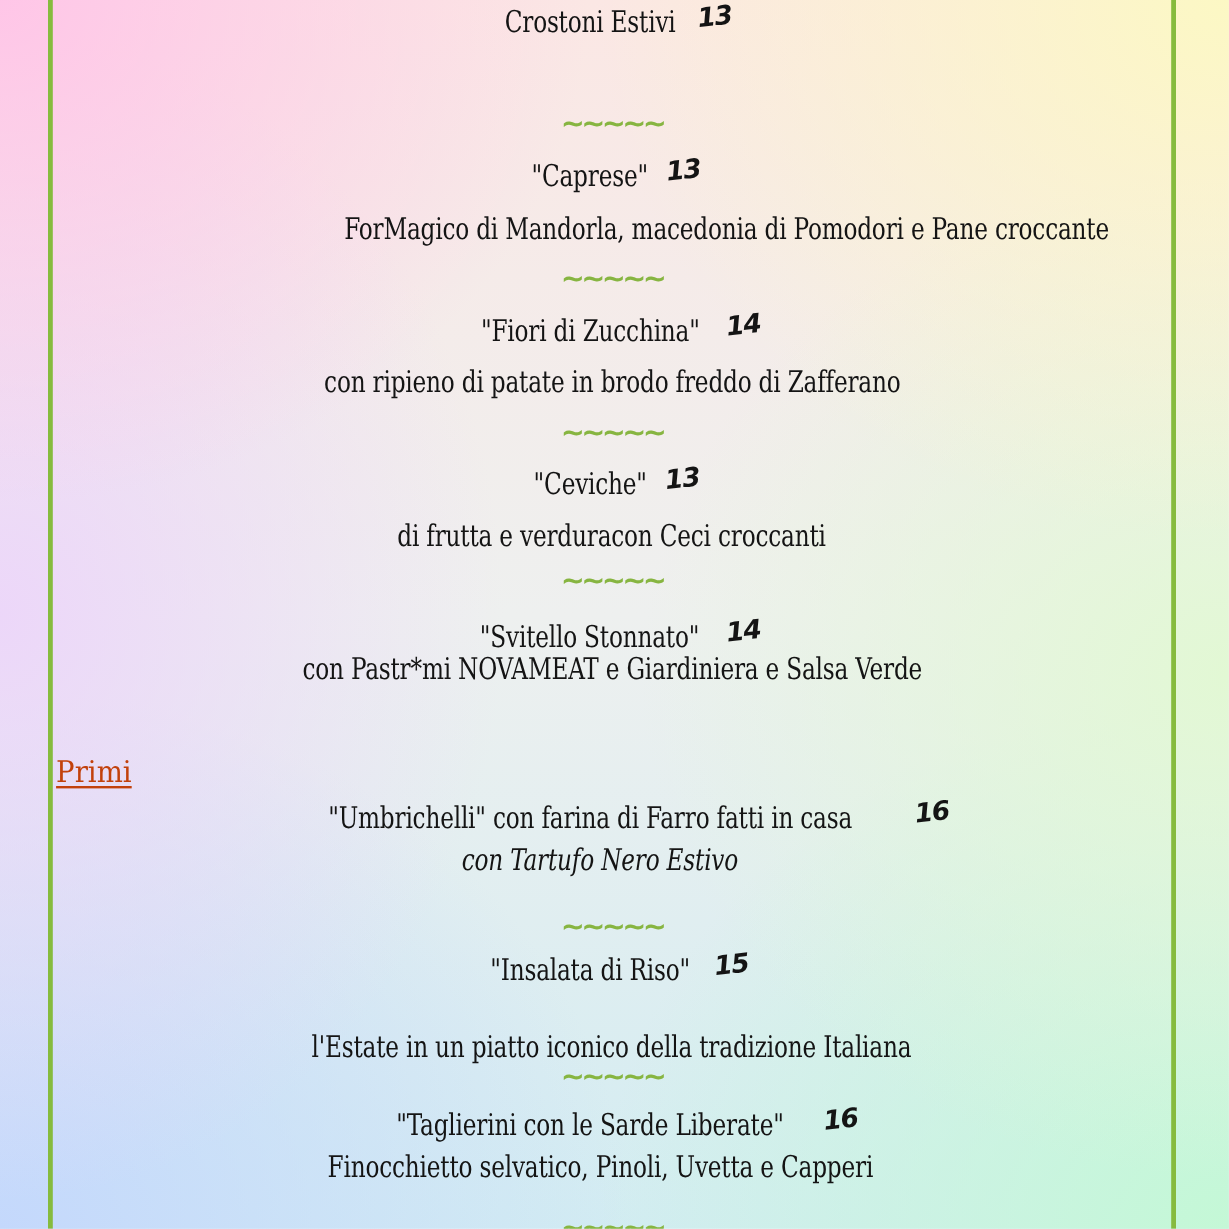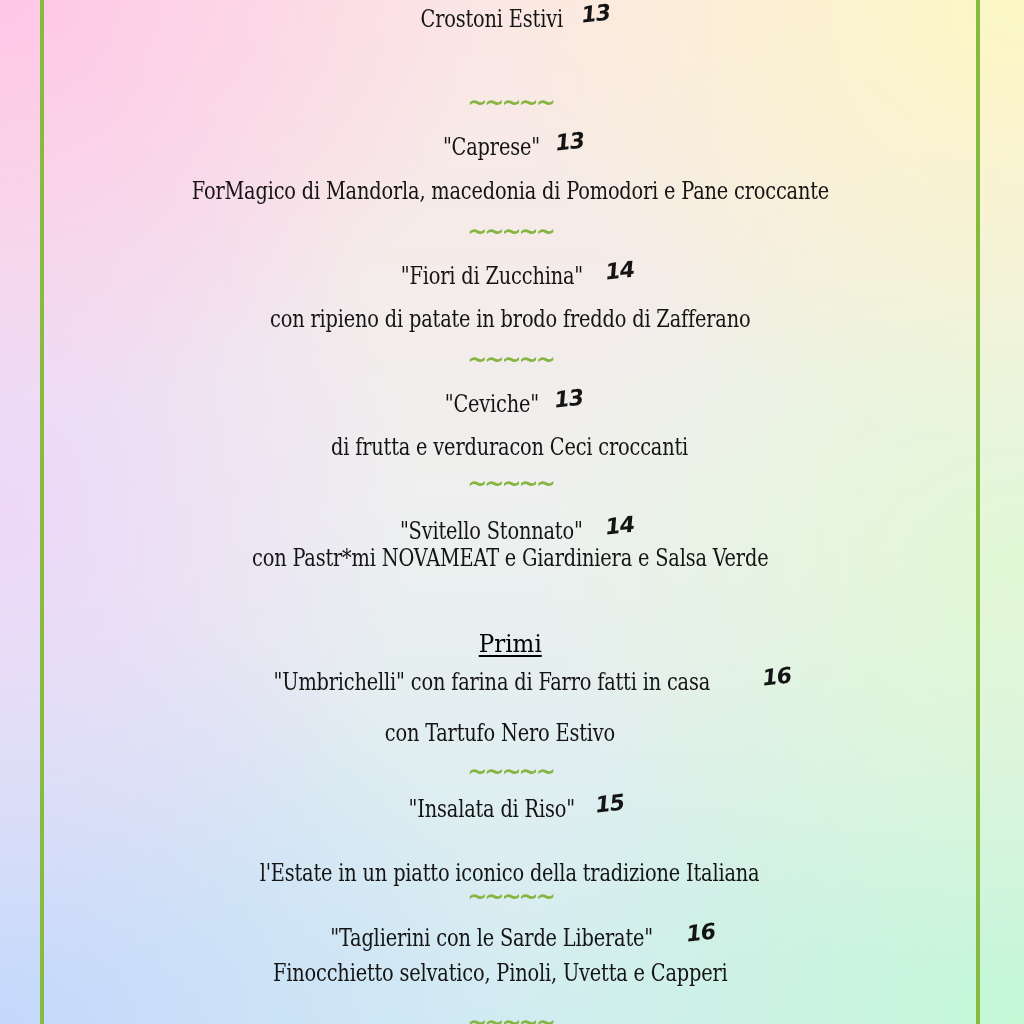--- a/index.html
+++ b/index.html
@@ -76,22 +76,22 @@
       font-family: "DejaVu Sans", "Liberation Sans", sans-serif;
       font-weight: bold;
       font-size: 24px;
       line-height: 20px;
       letter-spacing: -3px;
     }
     .section-heading {
       position: absolute;
       left: 0;
       right: 0;
-      text-align: center;
-      color: #000000;
+      text-align: left;
+      color: #c2410c;
       font-size: 25px;
       line-height: 32px;
     }
     .section-heading span {
       display: inline-block;
       text-decoration: underline;
       text-decoration-thickness: 2px;
       text-underline-offset: 3px;
       transform: scaleX(0.92);
     }
@@ -105,21 +105,21 @@
 <div class="menu">
 
   <div class="line title" style="top:2px;">
     <span class="txt">Crostoni Estivi</span><span class="price">13</span>
   </div>
   <div class="divider" style="top:93px;">~~~~~</div>
 
   <div class="line title" style="top:130px;">
     <span class="txt">"Caprese"</span><span class="price">13</span>
   </div>
-  <div class="line" style="top:174px;">
+  <div class="line" style="top:174px;text-align:right;">
     <span class="txt">ForMagico di Mandorla, macedonia di Pomodori e Pane croccante</span>
   </div>
   <div class="divider" style="top:222px;">~~~~~</div>
 
   <div class="line title" style="top:259px;">
     <span class="txt">"Fiori di Zucchina"</span><span class="price">14</span>
   </div>
   <div class="line" style="top:302px;">
     <span class="txt">con ripieno di patate in brodo freddo di Zafferano</span>
   </div>
@@ -140,21 +140,21 @@
     <span class="txt">con Pastr*mi NOVAMEAT e Giardiniera e Salsa Verde</span>
   </div>
 
   <div class="section-heading" style="top:628px;">
     <span>Primi</span>
   </div>
 
   <div class="line title" style="top:665px; left:10px;">
     <span class="txt">"Umbrichelli" con farina di Farro fatti in casa</span><span class="price" style="margin-left:24px;">16</span>
   </div>
-  <div class="line" style="top:716px; left:-20px;">
+  <div class="line" style="top:700px; left:-20px;font-style:italic;">
     <span class="txt">con Tartufo Nero Estivo</span>
   </div>
   <div class="divider" style="top:762px;">~~~~~</div>
 
   <div class="line title" style="top:792px;">
     <span class="txt">"Insalata di Riso"</span><span class="price">15</span>
   </div>
   <div class="line" style="top:856px;">
     <span class="txt">l'Estate in un piatto iconico della tradizione Italiana</span>
   </div>

